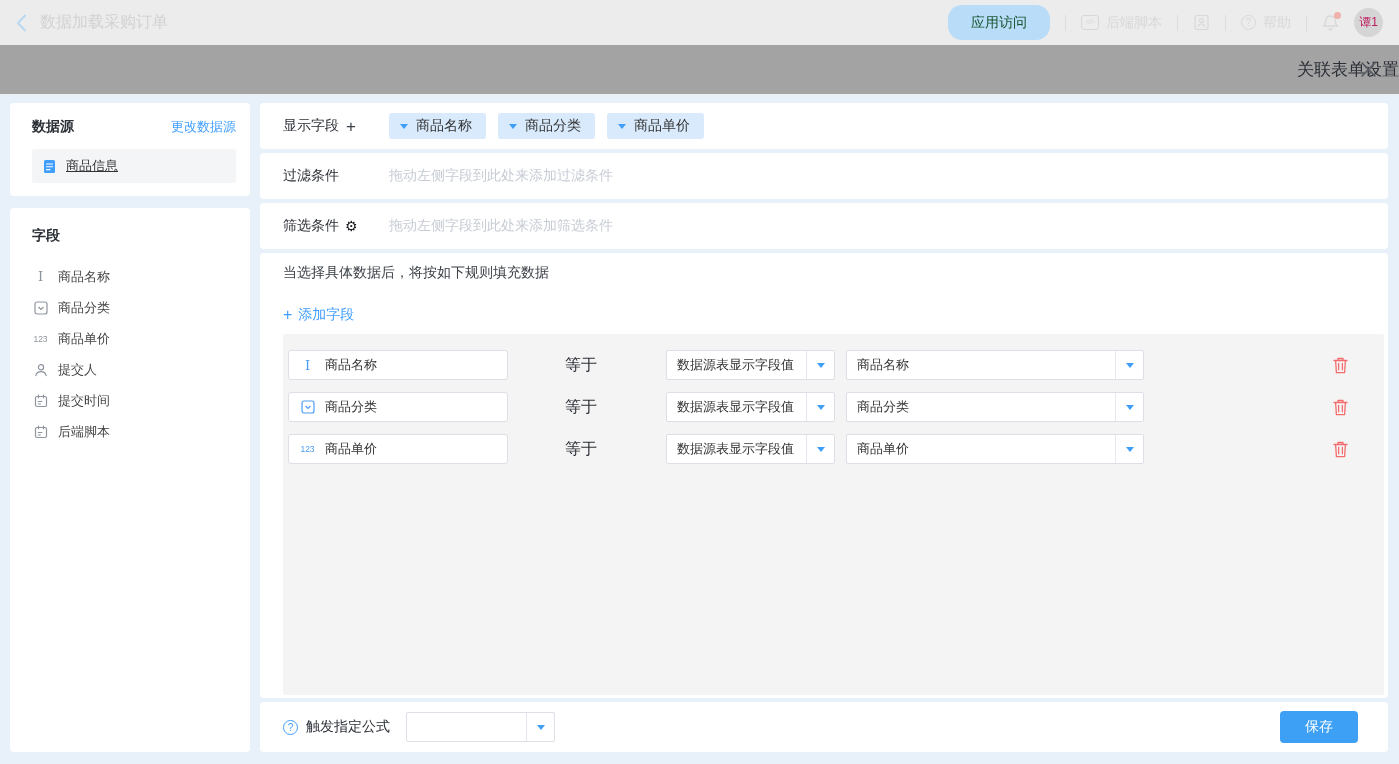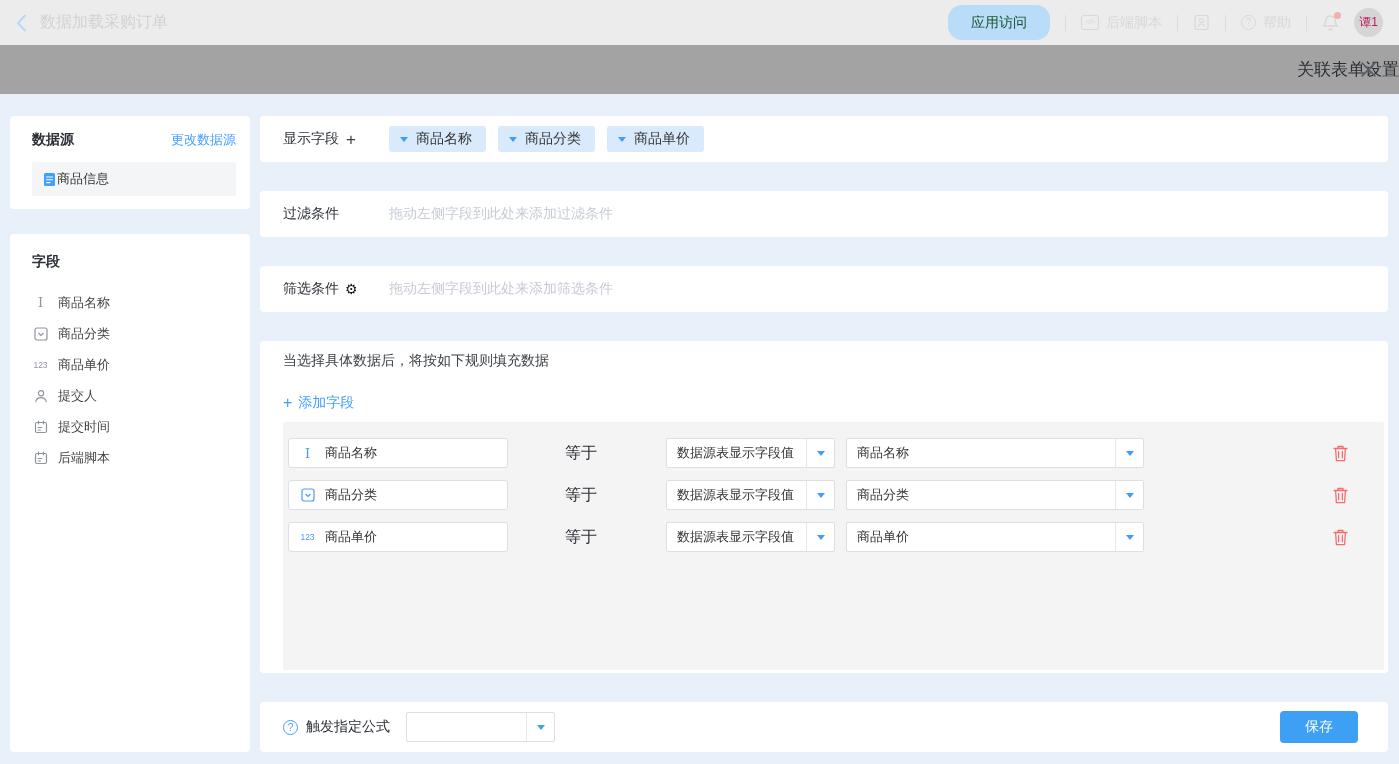--- a/index.html
+++ b/index.html
@@ -42,41 +42,41 @@
     position:absolute; top:45px; left:0; right:0; height:50px; background:#a3a3a3;
     border-bottom:1px solid #eceff4; display:flex; align-items:center; justify-content:flex-end;
   }
   .modal-title { font-size:17px; font-weight:500; color:#2b2f36; }
   .modal-close { position:absolute; right:22px; top:16px; cursor:pointer; display:flex; }
   
   .body {
     position:absolute; top:95px; left:0; right:0; bottom:0;
     display:flex; gap:10px; padding:8px 11px 12px 10px;
   }
-  .card { background:#fff; border-radius:4px;margin-top:13px; }
+  .card { background:#fff; border-radius:4px; }
   
   .aside { width:240px; display:flex; flex-direction:column; gap:12px; flex-shrink:0; }
   .ds-card { height:93px; padding:15px 14px 0 22px; }
   .ds-head { display:flex; align-items:center; justify-content:space-between; }
   .ds-title { font-weight:bold; font-size:14px; color:#2b2f36; }
   .ds-link { font-size:13px; color:#409eff; cursor:pointer; text-decoration:none; }
   .ds-row {
     margin-top:13px; height:34px; background:#f3f5f7; border-radius:3px;
-    display:flex; align-items:center; padding:0 10px; font-size:13px; color:#333;
+    display:flex; align-items:center; gap:9px; padding:0 10px; font-size:13px; color:#333;text-decoration:underline;
   }
   .fields-card { flex:1; padding:19px 14px 0 22px; }
   .fields-title { font-weight:bold; font-size:14px; color:#2b2f36; }
   .field-list { list-style:none; margin-top:16px; }
   .field-item { display:flex; align-items:center; gap:9px; height:31px; font-size:13px; color:#444; cursor:grab; }
   .f-icon { width:17px; display:flex; align-items:center; justify-content:center; color:#8f959e; flex-shrink:0; }
   .ibeam { font-family:"DejaVu Serif","Liberation Serif",serif; font-size:13px; line-height:1; }
   .num123 { font-size:8.5px; letter-spacing:0; white-space:nowrap; }
   .blue { color:#4a9cf5 !important; }
   
-  .main { flex:1; display:flex; flex-direction:column; gap:16px; min-width:0; }
+  .main { flex:1; display:flex; flex-direction:column; gap:4px; min-width:0; }
   .rowcard { height:46px; display:flex; align-items:center; padding:0 23px; flex-shrink:0; }
   .row-label { width:106px; flex-shrink:0; font-size:14px; color:#2b2f36; display:flex; align-items:center; }
   .plus-btn { font-size:17px; color:#3c4148; margin-left:7px; cursor:pointer; line-height:1; }
   .gear { font-size:14px; color:#16181c; margin-left:6px; cursor:pointer; line-height:1; }
   .tags { display:flex; gap:12px; }
   .tag {
     height:26px; background:#d8eafb; border-radius:3px; display:flex; align-items:center;
     gap:8px; padding:0 14px 0 11px; font-size:14px; color:#333; cursor:pointer;
   }
   .tri { width:0; height:0; border-left:4px solid transparent; border-right:4px solid transparent; border-top:5px solid #3f9ef7; }

